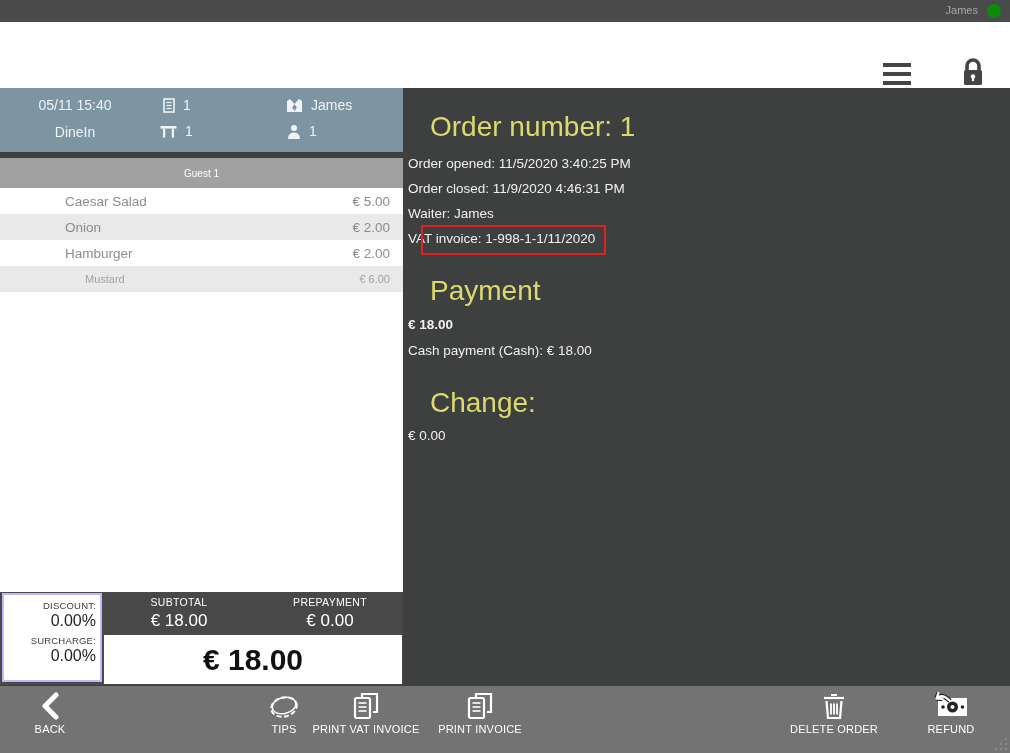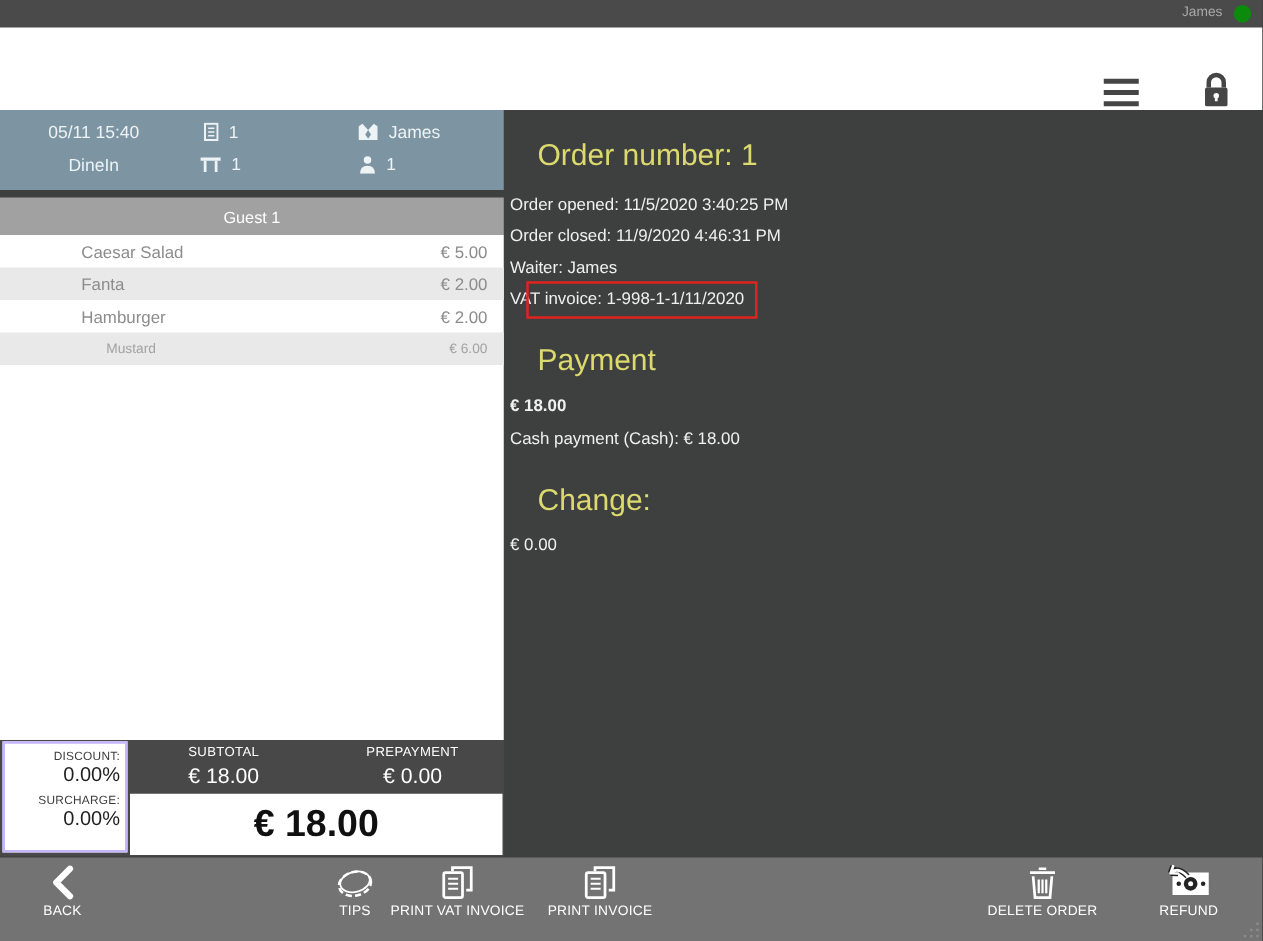--- a/index.html
+++ b/index.html
@@ -23,21 +23,21 @@
   .icon-btn{position:absolute;cursor:pointer;background:none;border:none;padding:0;}
   .hamburger{left:883px;top:41px;width:28px;height:22px;}
   .hamburger span{display:block;height:4px;background:#454545;margin-bottom:5px;}
   .lock{left:959px;top:35px;width:28px;height:30px;}
 
   
   .order-header{left:0;top:88px;width:403px;height:64px;background:#7d95a3;color:#f2f5f7;font-size:14px;}
   .oh-cell{position:absolute;display:flex;align-items:center;gap:8px;color:#eef3f5;}
   .oh-cell svg{flex:0 0 auto;}
   .guest-bar{left:0;top:158px;width:403px;height:30px;background:#a1a1a1;color:#ffffff;
-    font-size:13px;display:flex;align-items:center;justify-content:center;cursor:pointer;}
+    font-size:10px;display:flex;align-items:center;justify-content:center;cursor:pointer;}
   .items-list{left:0;top:188px;width:403px;height:404px;background:#ffffff;}
   .item-row{height:26px;display:flex;align-items:center;justify-content:space-between;
     font-size:13.5px;color:#8c8c8c;cursor:pointer;}
   .item-row.alt{background:#e9e9e9;}
   .item-row .name{padding-left:65px;}
   .item-row .price{padding-right:13px;}
   .item-row.modifier{font-size:11px;color:#a2a2a2;}
   .item-row.modifier .name{padding-left:85px;}
 
   
@@ -49,21 +49,21 @@
   .sum-col{position:absolute;top:596px;width:150px;text-align:center;color:#ffffff;}
   .sum-col .lbl{font-size:10.5px;letter-spacing:.3px;}
   .sum-col .val{font-size:17px;margin-top:3px;}
   .sum-subtotal{left:104px;}
   .sum-prepayment{left:255px;}
   .total-box{left:104px;top:635px;width:298px;height:49px;background:#ffffff;
     display:flex;align-items:center;justify-content:center;
     font-size:30px;font-weight:bold;color:#101010;}
 
   
-  .d-title{position:absolute;left:430px;color:#dcd96e;font-size:24px;}
+  .d-title{position:absolute;left:430px;color:#dcd96e;font-size:28px;}
   .d-line{position:absolute;left:408px;color:#f0f0f0;font-size:13.5px;white-space:nowrap;}
   .vat-highlight{left:421px;top:225px;width:181px;height:26px;border:2px solid #e0231e;}
 
   
   .bottombar{left:0;top:686px;width:1010px;height:67px;background:#737373;}
   .bottom-btn{position:absolute;top:4px;display:flex;flex-direction:column;align-items:center;
     gap:3px;color:#ffffff;cursor:pointer;background:none;border:none;padding:0;
     font-family:"Liberation Sans", sans-serif;}
   .bottom-btn .cap{font-size:11px;color:#ffffff;letter-spacing:.2px;white-space:nowrap;}
   .bottom-btn .ic{height:30px;display:flex;align-items:flex-end;justify-content:center;}
@@ -135,21 +135,21 @@
 </div>
 
 <div class="abs guest-bar">Guest 1</div>
 
 <div class="abs items-list">
     <div class="item-row">
     <span class="name">Caesar Salad</span>
     <span class="price">€ 5.00</span>
   </div>
     <div class="item-row alt">
-    <span class="name">Fanta</span>
+    <span class="name">Onion</span>
     <span class="price">€ 2.00</span>
   </div>
     <div class="item-row">
     <span class="name">Hamburger</span>
     <span class="price">€ 2.00</span>
   </div>
     <div class="item-row alt modifier">
     <span class="name">Mustard</span>
     <span class="price">€ 6.00</span>
   </div>

